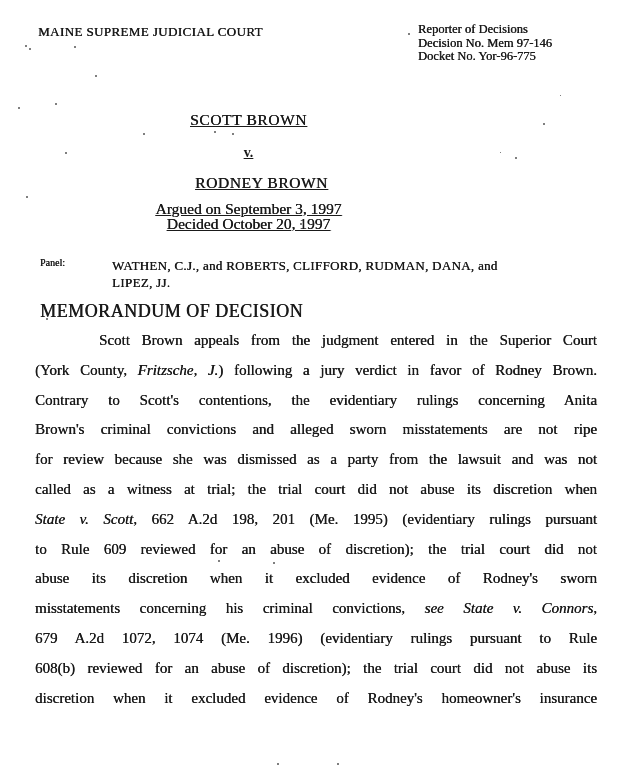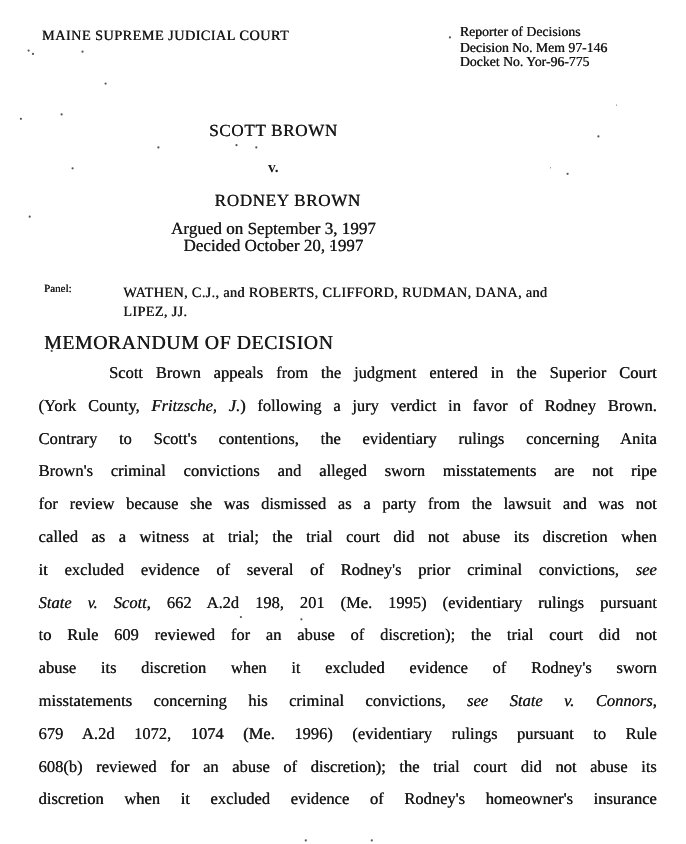--- a/index.html
+++ b/index.html
@@ -18,21 +18,21 @@
     text-shadow: 0.4px 0 0 currentColor;
     text-align: center;
   }
   .reporter-block {
     position: absolute; left: 418px; top: 23px;
     font-size: 12.5px; line-height: 13.5px;
     text-shadow: 0.3px 0 0 currentColor;
   }
 
   
-  .cap { position: absolute; left: 0; width: 497px; text-align: center; }
+  .cap { position: absolute; left: 0; width: 497px; text-align: center; text-decoration: underline; }
   .cap-appellant { top: 111px; font-size: 15.5px; letter-spacing: 0.6px; text-shadow: 0.4px 0 0 currentColor; }
   .cap-versus    { top: 145px; font-size: 14px; font-weight: bold; }
   .cap-appellee  { top: 174px; font-size: 15.5px; letter-spacing: 0.6px; text-shadow: 0.4px 0 0 currentColor; padding-left: 26px; }
   .cap-argued    { top: 200px; font-size: 15.5px; text-shadow: 0.3px 0 0 currentColor; }
   .cap-decided   { top: 215px; font-size: 15.5px; text-shadow: 0.3px 0 0 currentColor; }
 
   
   .panel-row { position: absolute; left: 40px; top: 257px; display: flex; }
   .panel-label { width: 72px; font-size: 10px; text-shadow: 0.3px 0 0 currentColor; }
   .panel-members { font-size: 13px; line-height: 17px; letter-spacing: 0.3px; text-shadow: 0.3px 0 0 currentColor; }
@@ -93,21 +93,20 @@
 
   <div class="memo-heading">MEMORANDUM OF DECISION</div>
 
   <div class="memo-body">
       <div class="body-line indent"><span>Scott Brown appeals from the judgment entered in the Superior Court</span></div>
       <div class="body-line"><span>(York County, </span><span class="ital">Fritzsche, J.</span><span>) following a jury verdict in favor of Rodney Brown.</span></div>
       <div class="body-line"><span>Contrary to Scott's contentions, the evidentiary rulings concerning Anita</span></div>
       <div class="body-line"><span>Brown's criminal convictions and alleged sworn misstatements are not ripe</span></div>
       <div class="body-line"><span>for review because she was dismissed as a party from the lawsuit and was not</span></div>
       <div class="body-line"><span>called as a witness at trial; the trial court did not abuse its discretion when</span></div>
-      <div class="body-line"><span>it excluded evidence of several of Rodney's prior criminal convictions, </span><span class="ital">see</span></div>
       <div class="body-line"><span class="ital">State v. Scott</span><span>, 662 A.2d 198, 201 (Me. 1995) (evidentiary rulings pursuant</span></div>
       <div class="body-line"><span>to Rule 609 reviewed for an abuse of discretion); the trial court did not</span></div>
       <div class="body-line"><span>abuse its discretion when it excluded evidence of Rodney's sworn</span></div>
       <div class="body-line"><span>misstatements concerning his criminal convictions, </span><span class="ital">see State v. Connors</span><span>,</span></div>
       <div class="body-line"><span>679 A.2d 1072, 1074 (Me. 1996) (evidentiary rulings pursuant to Rule</span></div>
       <div class="body-line"><span>608(b) reviewed for an abuse of discretion); the trial court did not abuse its</span></div>
       <div class="body-line"><span>discretion when it excluded evidence of Rodney's homeowner's insurance</span></div>
     </div>
 
   <div id="noise-layer">

